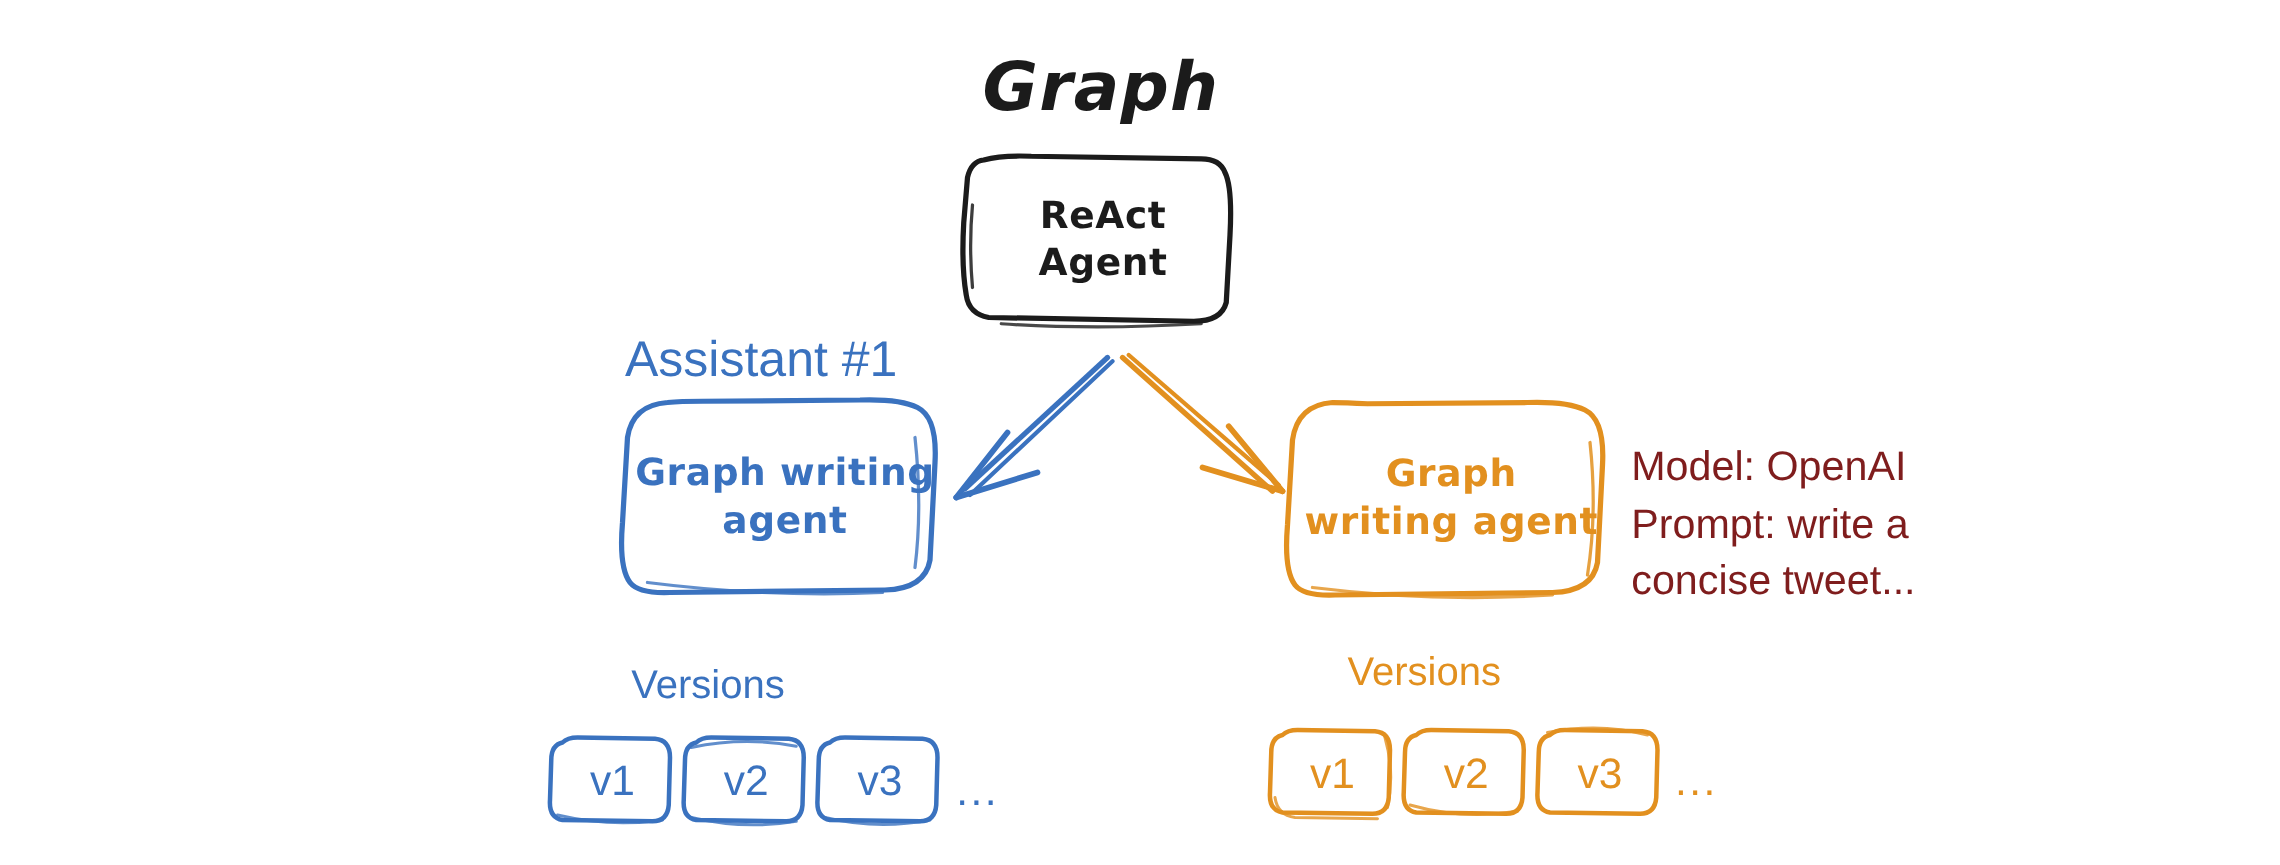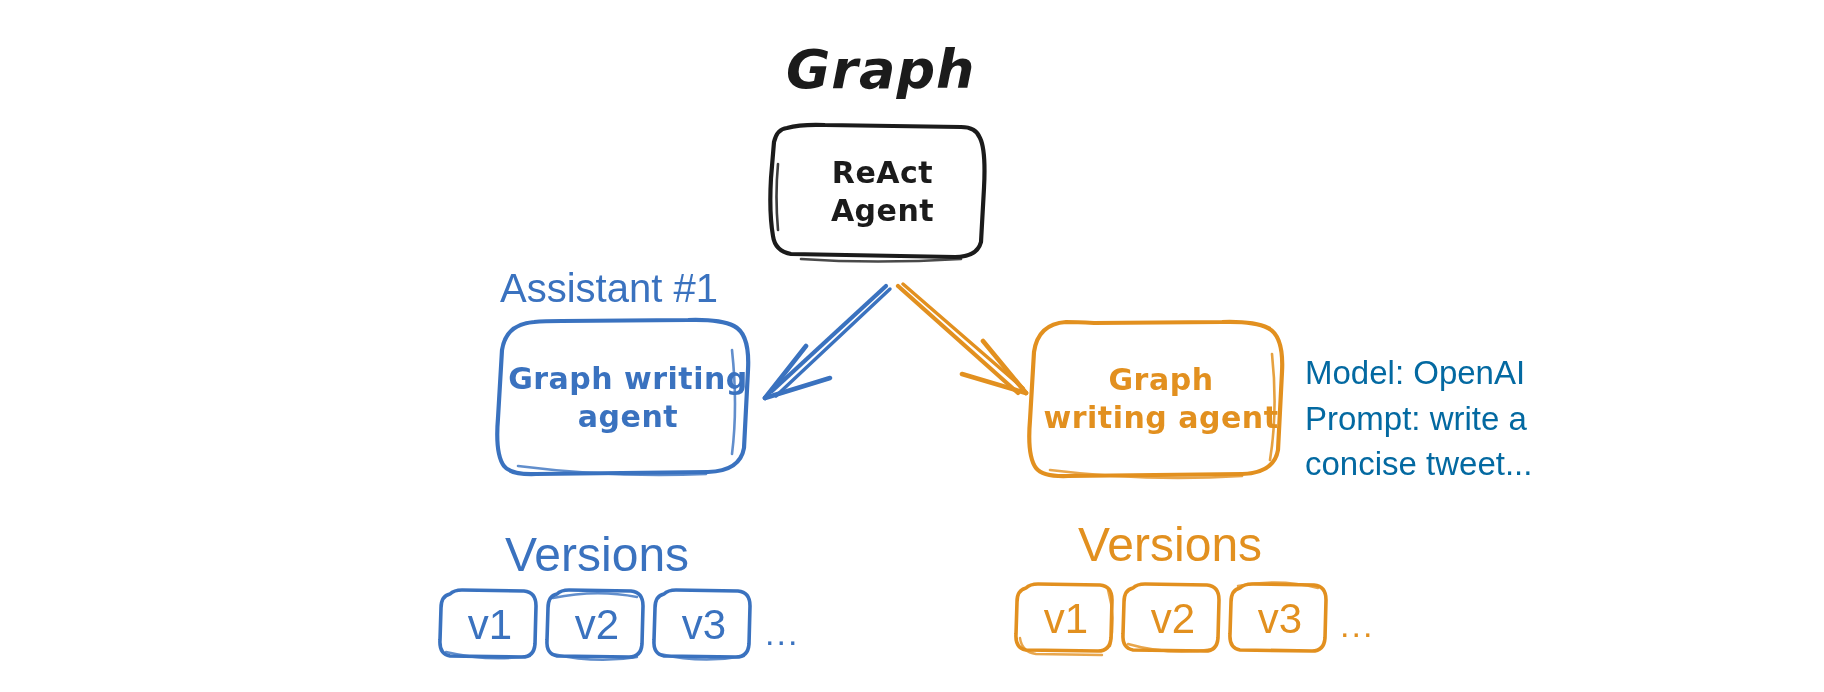--- a/index.html
+++ b/index.html
@@ -74,32 +74,32 @@
   }
   .heading.blue  { color: #3a72bf; text-align: center; }
   .heading.orange{ color: #e2901f; }
 
   .meta {
     font-size: 33px;
     line-height: 1.38;
     white-space: pre-line;
   }
   .meta.blue   { color: #3a72bf; }
-  .meta.orange { color: #0369a1; }
+  .meta.orange { color: #7f1d1d; }
 
   .versions-head {
-    font-size: 48px;
+    font-size: 32px;
     line-height: 1;
     white-space: nowrap;
   }
   .versions-head.blue   { color: #3a72bf; }
   .versions-head.orange { color: #e2901f; }
 
   .vlabel {
-    font-size: 42px;
+    font-size: 34px;
     line-height: 1;
     white-space: nowrap;
   }
   .vlabel.blue   { color: #3a72bf; }
   .vlabel.orange { color: #e2901f; }
 
   .ellipsis {
     font-size: 34px;
     line-height: 1;
     letter-spacing: 2px;

